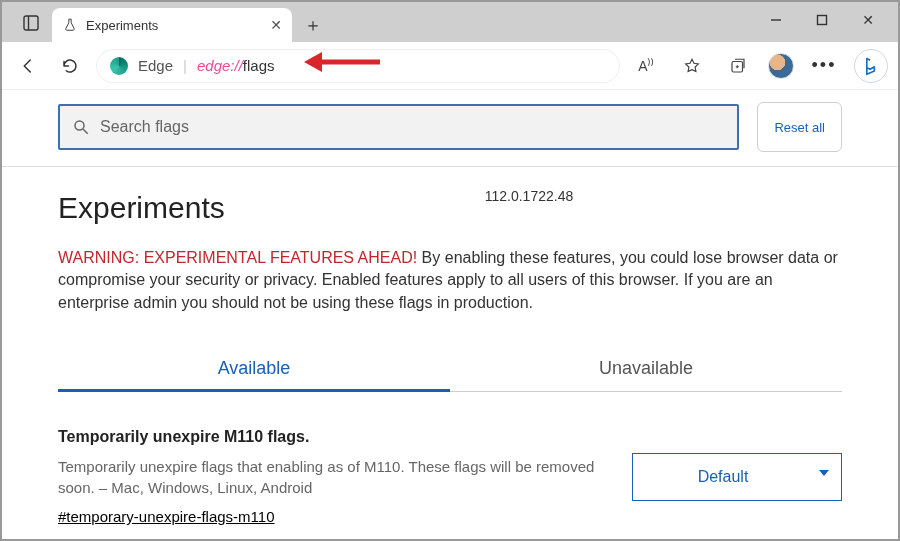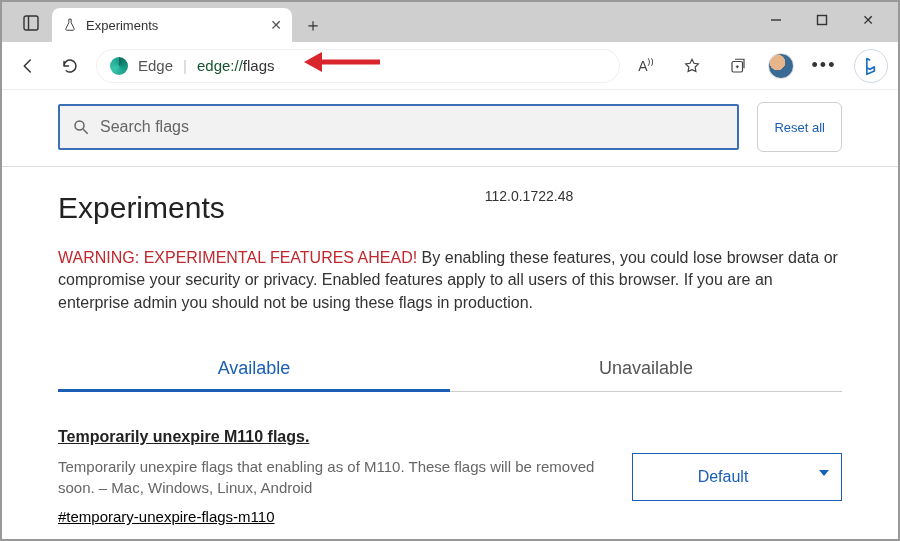--- a/index.html
+++ b/index.html
@@ -80,21 +80,21 @@
     align-items:center;
     padding: 0 14px;
     gap:10px;
     font-size: 15px;
     box-shadow: inset 0 0 0 1px #f0f0f0;
     position:relative;
   }
   .addr-edge-logo { width:18px;height:18px;border-radius:50%;background:conic-gradient(#0b6b5a,#1a9e8a,#3cc5ad,#1a9e8a);}
   .addr-brand { color:#555;}
   .addr-sep { color:#ccc;}
-  .addr-url-muted { color:#14532d;}
+  .addr-url-muted { color:#ec4899;font-style:italic;}
   .addr-url-strong { color:#333;}
   .trailing {
     display:flex;align-items:center;gap:14px;
   }
   .avatar {
     width:26px;height:26px;border-radius:50%;
     background: radial-gradient(circle at 35% 35%, #e8b48a 0 35%, #3a6b95 36% 100%);
     border:1px solid #ddd;
   }
   .bing-btn {
@@ -184,21 +184,21 @@
     content:"";
     position:absolute;left:0;right:0;bottom:-1px;height:3px;background:#1a5fb4;
   }
   .flag-item {
     margin-top: 36px;
     display:flex;
     gap: 24px;
   }
   .flag-text { flex:1; }
   .flag-title {
-    font-size:16px;font-weight:600;color:#222;text-decoration:underline;
+    font-size:16px;font-weight:600;color:#222;
   }
   .flag-desc {
     margin-top:10px;font-size:15px;color:#666;line-height:1.4;
   }
   .flag-anchor {
     margin-top:10px;font-size:15px;color:#000000;text-decoration:underline;display:inline-block;
   }
   .flag-select {
     width: 210px;height:48px;border:1px solid #1a5fb4;color:#1a5fb4;
     display:flex;align-items:center;justify-content:center;gap:28px;font-size:16px;

